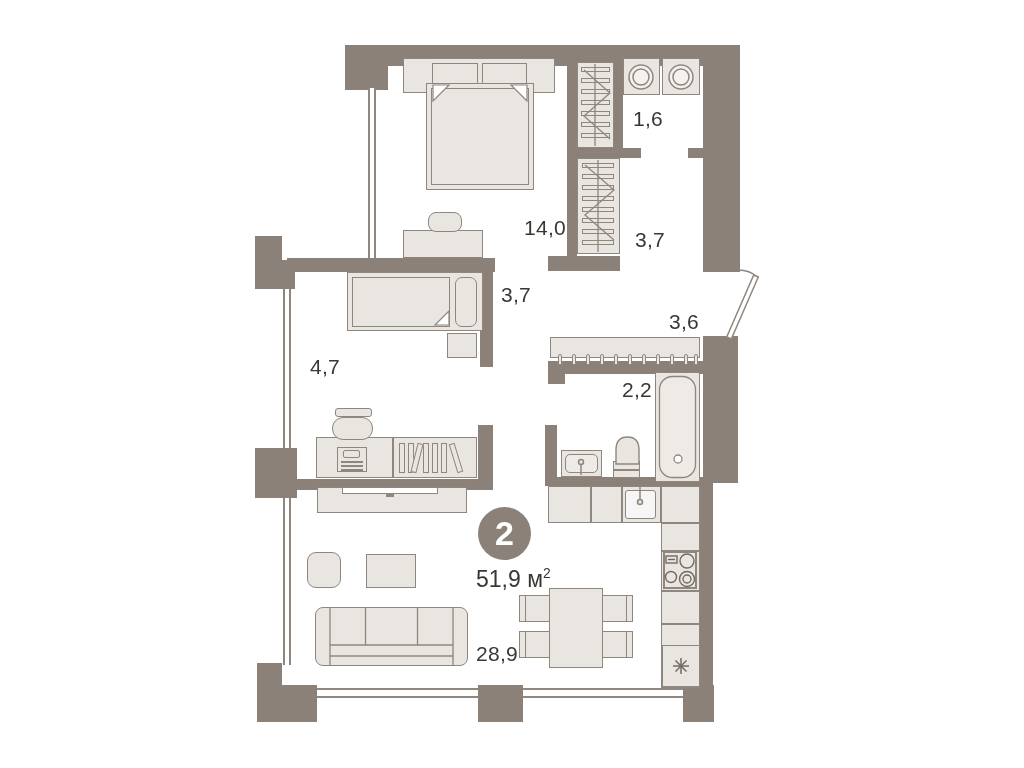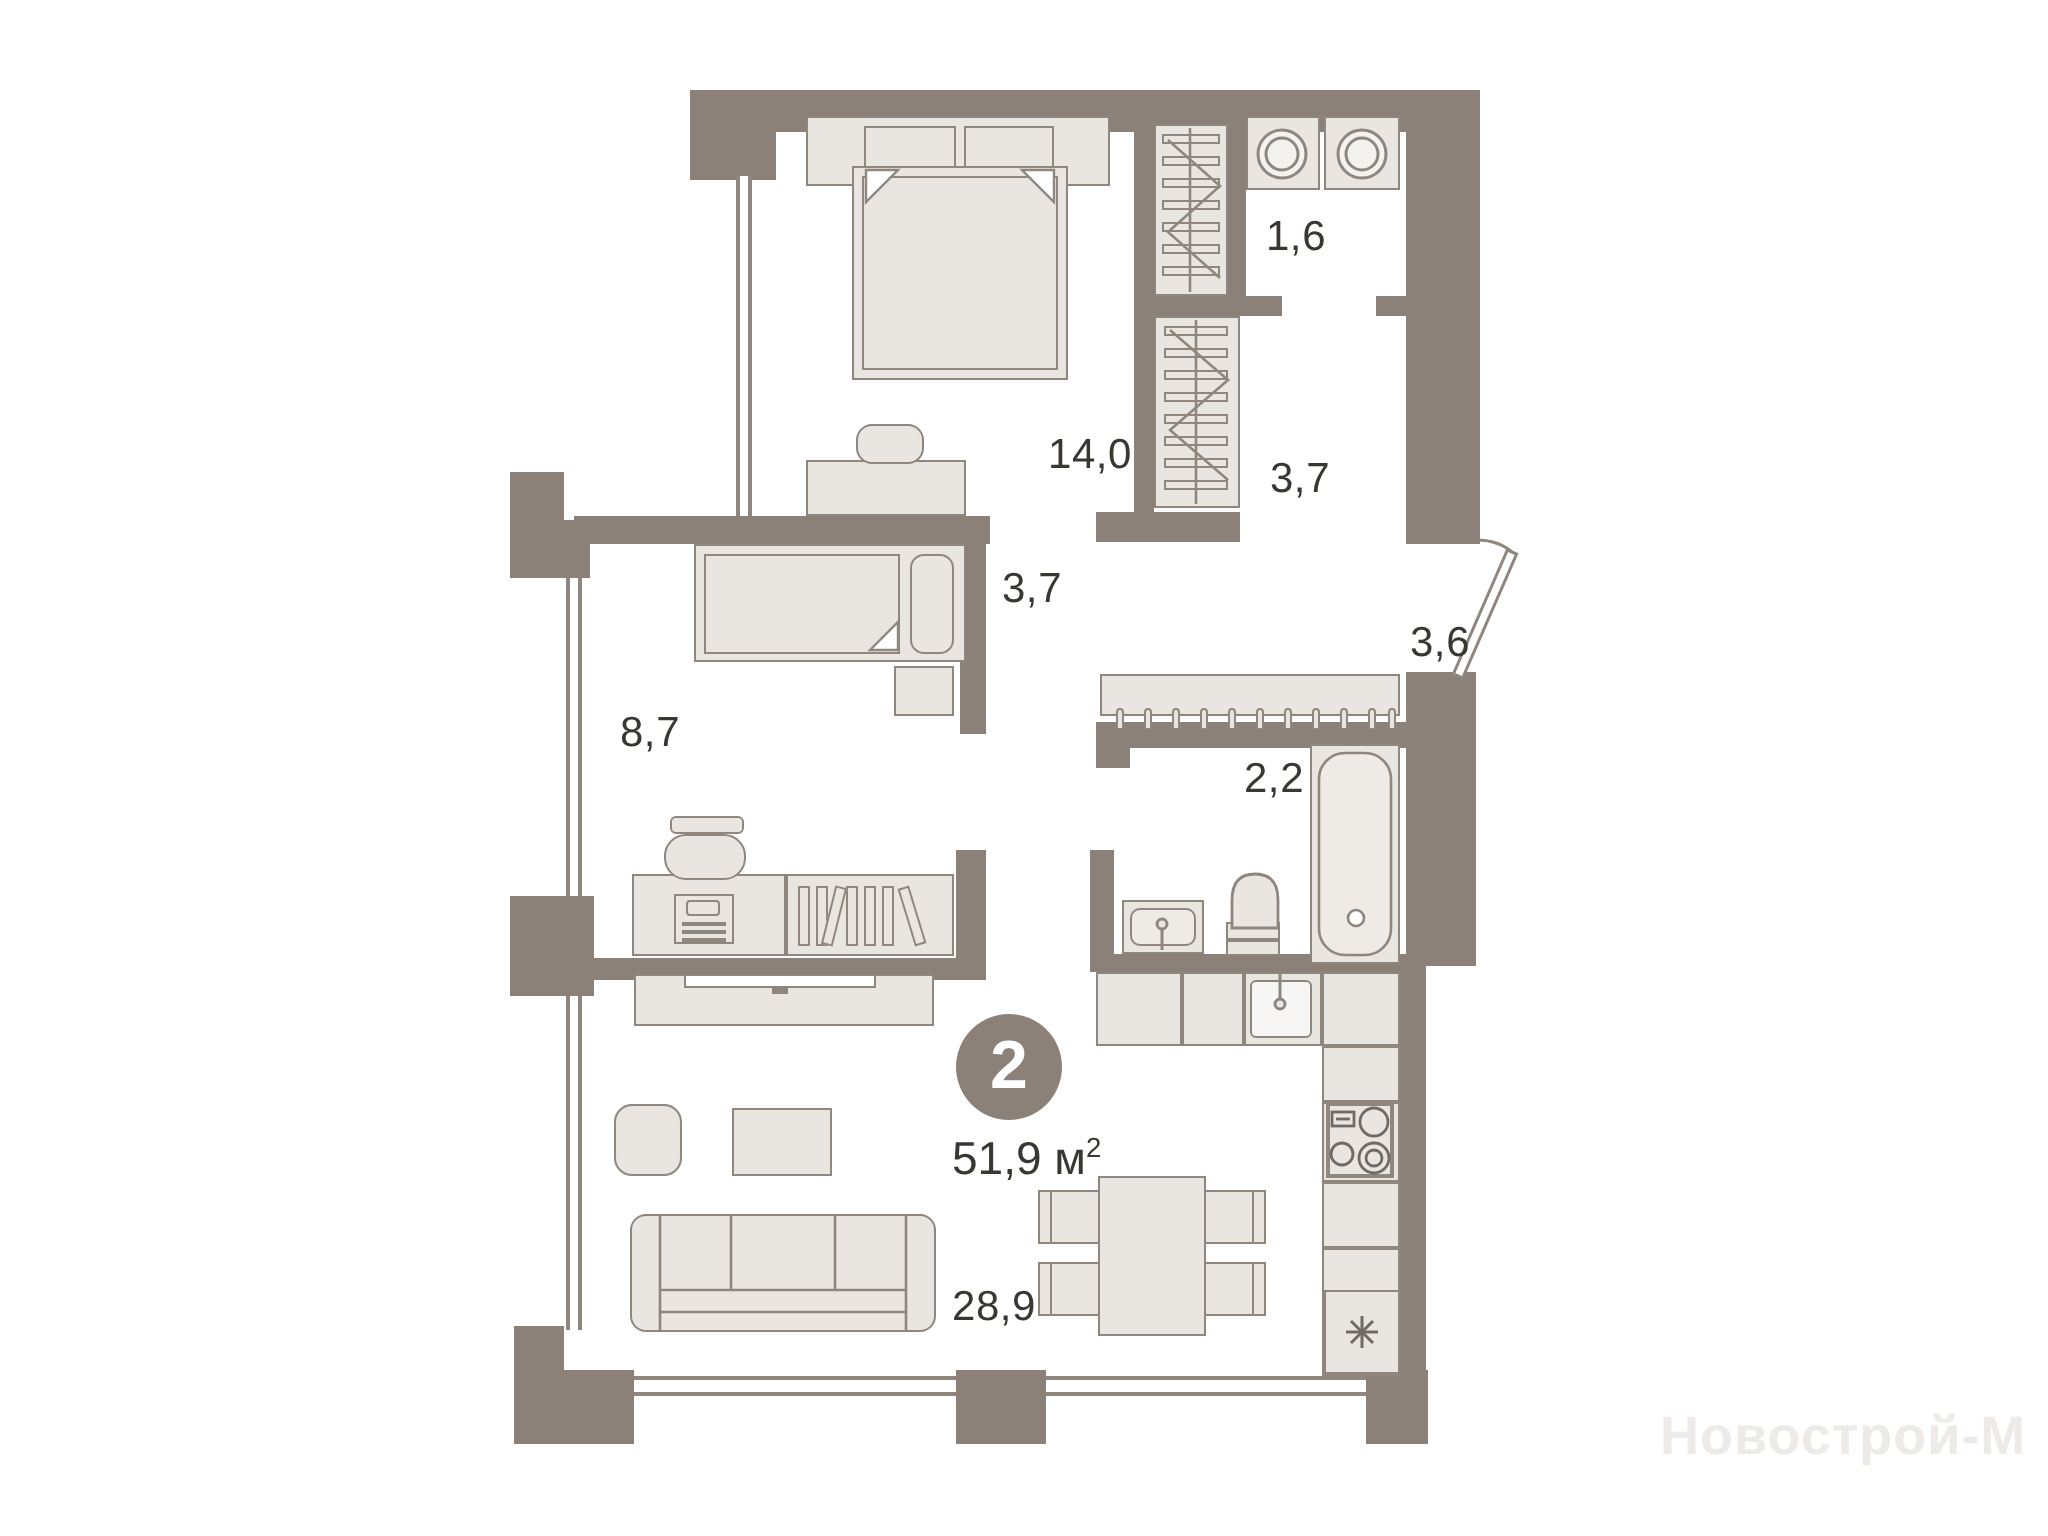--- a/index.html
+++ b/index.html
@@ -225,22 +225,21 @@
       <polygon points="433,85 449,85 433,101"></polygon>
       <polygon points="527,85 511,85 527,101"></polygon>
       <polygon points="449,325 435,325 449,311"></polygon>
     </g>
   </svg>
 
   <div class="room-label" style="left:545px;top:228px">14,0</div>
   <div class="room-label" style="left:648px;top:119px">1,6</div>
   <div class="room-label" style="left:650px;top:240px">3,7</div>
   <div class="room-label" style="left:516px;top:295px">3,7</div>
-  <div class="room-label" style="left:720px;top:322px">3,6</div>
-  <div class="room-label" style="left:325px;top:367px">8,7</div>
+  <div class="room-label" style="left:684px;top:322px">3,6</div>
+  <div class="room-label" style="left:325px;top:367px">4,7</div>
   <div class="room-label" style="left:637px;top:390px">2,2</div>
   <div class="room-label" style="left:497px;top:654px">28,9</div>
 
   <div id="badge">2</div>
   <div id="area"><span>51,9</span>&nbsp;<span>м</span><sup>2</sup></div>
-  <div id="watermark">Новострой-М</div>
 
 </div>
 
 </body></html>

